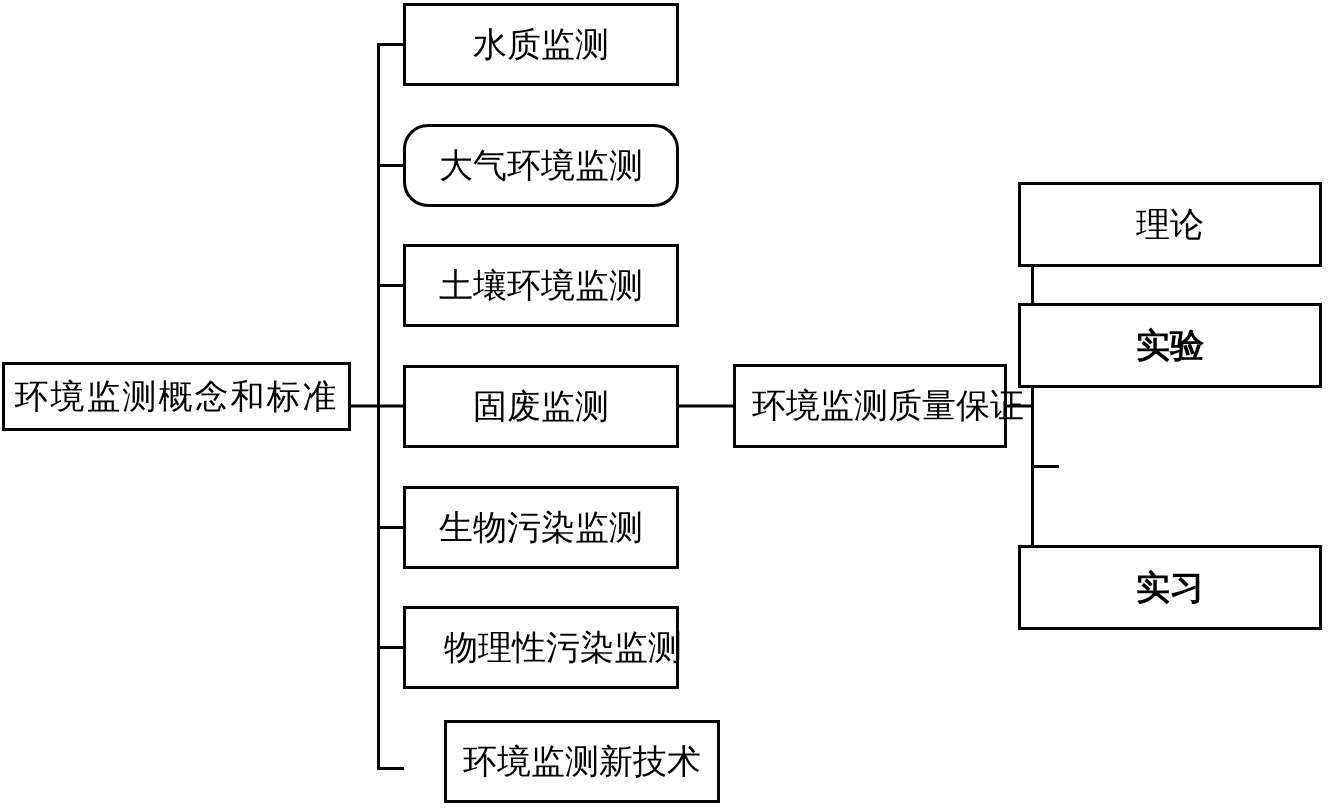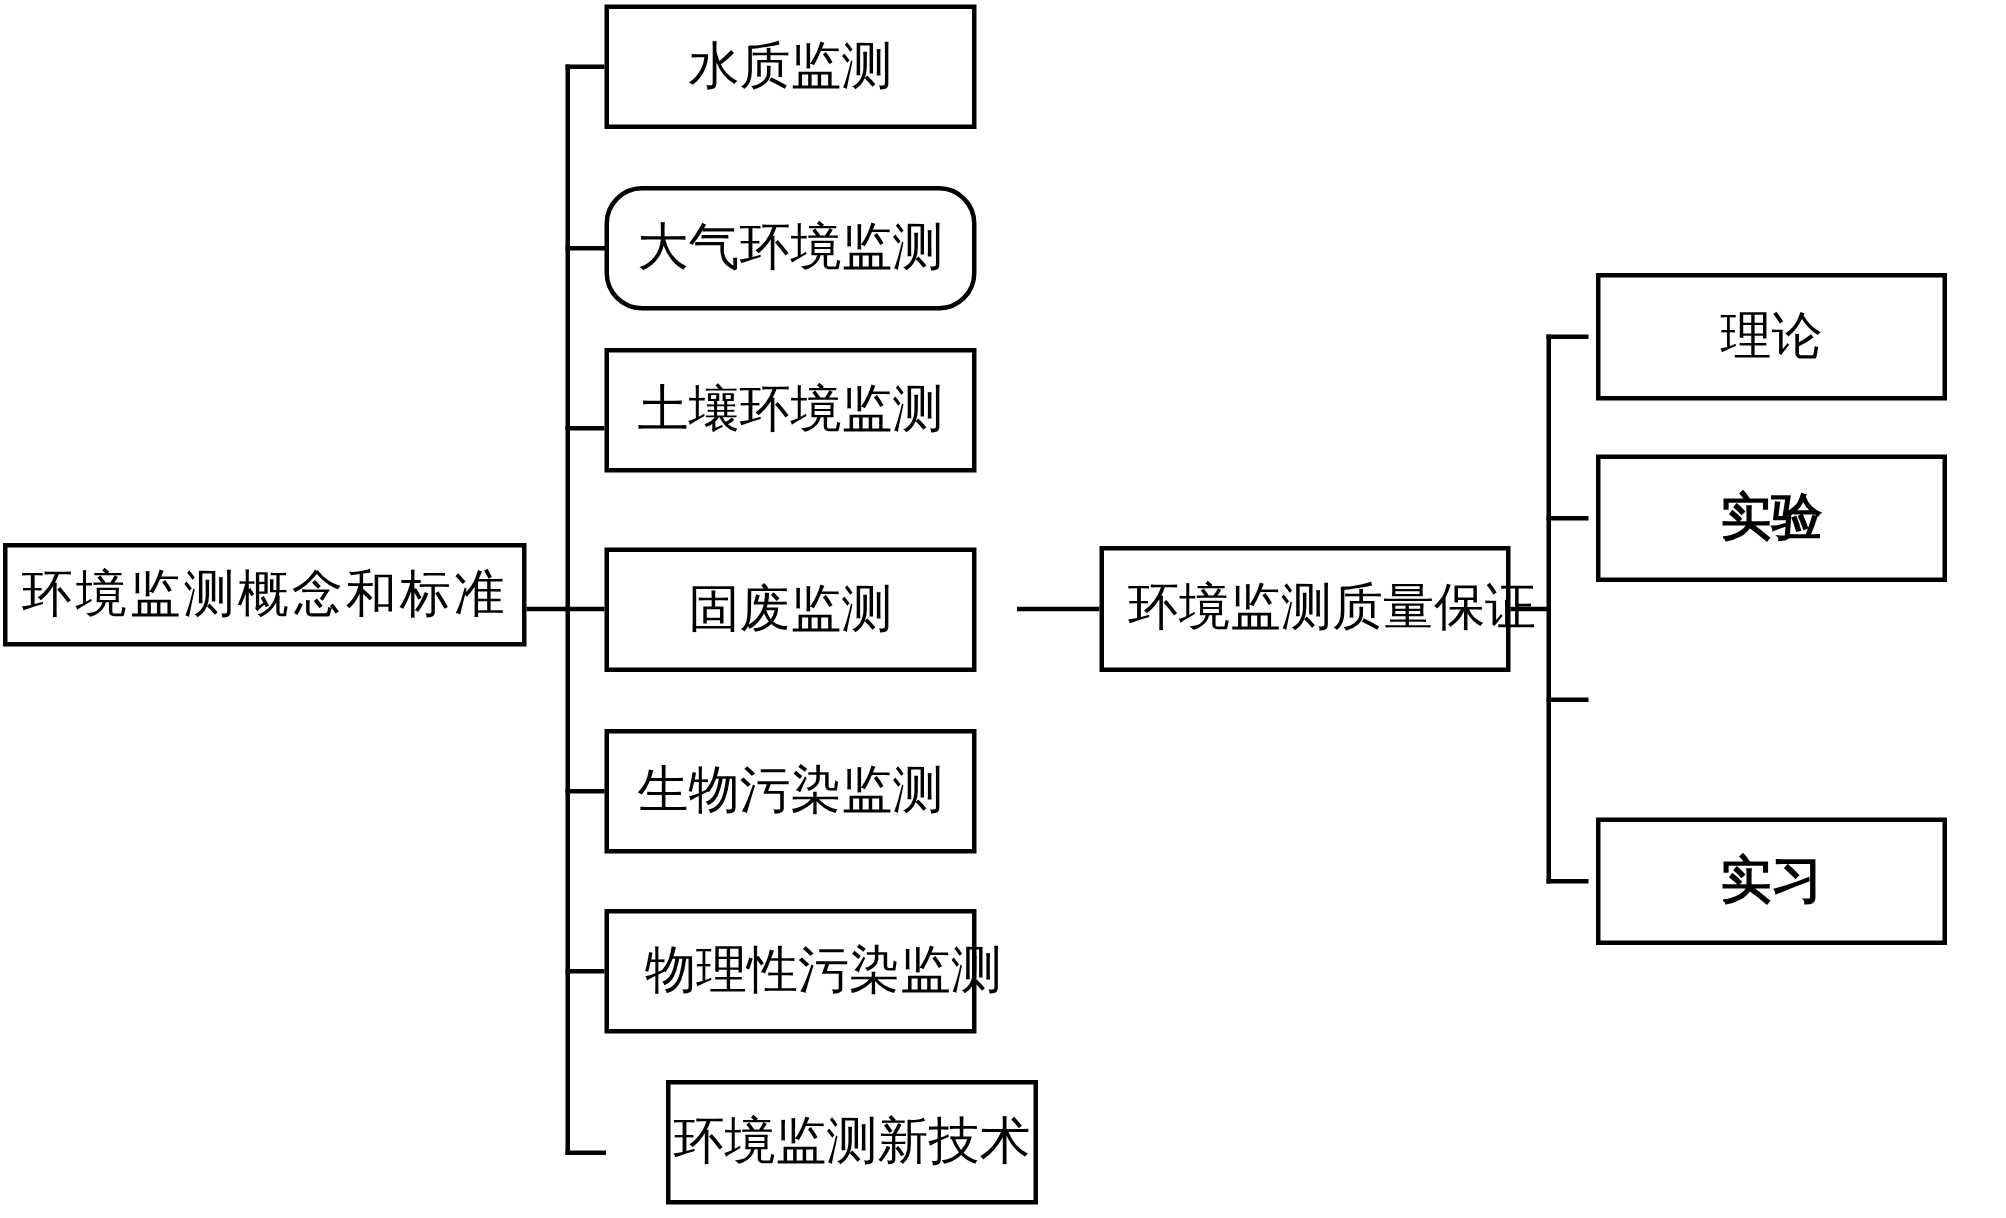--- a/index.html
+++ b/index.html
@@ -34,30 +34,30 @@
     background: #ffffff;
     display: flex;
     align-items: center;
     justify-content: center;
     font-size: 34px;
     line-height: 1;
     text-align: center;
     white-space: nowrap;
   }
   .node-root    { left: 2px;    top: 362px; width: 349px; height: 69px; letter-spacing: 2px; }
-  .col2         { left: 403px;  width: 248px; height: 83px; font-family: Liberation Serif, serif; }
+  .col2         { left: 403px;  width: 276px; height: 83px; font-family: Liberation Serif, serif; }
   .c2-0 { top: 3px; }
   .c2-1 { top: 124px; border-radius: 25px; }
-  .c2-2 { top: 232px; }
+  .c2-2 { top: 244px; }
   .c2-3 { top: 365px; }
   .c2-4 { top: 486px; }
   .c2-5 { top: 606px; padding-left: 44px; }
   .c2-6 { top: 720px; margin-left: 41px; }
   .node-hub     { left: 733px;  top: 364px; width: 274px; height: 84px; padding-left: 36px; }
-  .col3         { left: 1064px; width: 234px; height: 85px; }
+  .col3         { left: 1018px; width: 304px; height: 85px; }
   .c3-0 { top: 182px; }
   .c3-1 { top: 303px; font-weight: bold; }
   .c3-2 { top: 424px; }
   .c3-3 { top: 545px; font-weight: bold; }
 </style>
 </head>
 <body>
 
 <div id="canvas">
 

